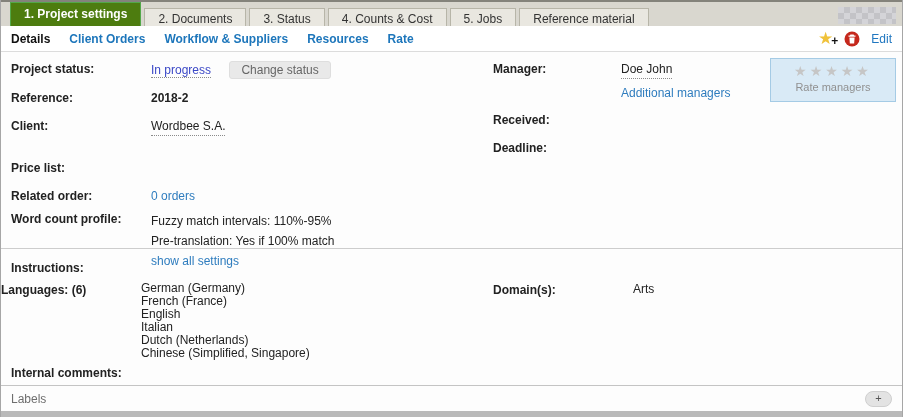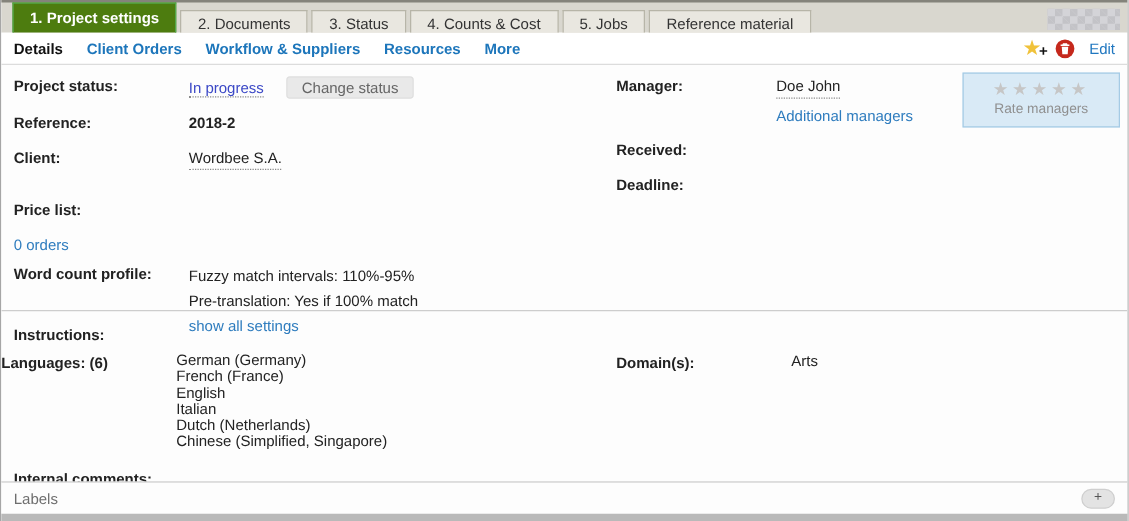--- a/index.html
+++ b/index.html
@@ -81,21 +81,21 @@
   .stars { color:#c6c6c6; font-size:14px; letter-spacing:3px; line-height:16px; }
   .rate-label { color:#909090; font-size:11px; margin-top:2px; }
 
   .bottom-section { border-top:1px solid #cdcdcd; padding-top:12px; }
   .bottom-section .head-row { margin-bottom:7px; padding-left:10px; font-weight:bold; }
   .two-col { display:flex; }
   .b-left { flex:0 0 482px; }
   .b-right { flex:1 1 auto; padding-left:10px; }
   .tight div { line-height:13px; }
   .mid div { line-height:14px; }
-  .internal-row { margin-top:16px; padding-left:10px; font-weight:bold; }
+  .internal-row { margin-top:6px; padding-left:10px; font-weight:bold; }
 
   
   .labelsbar {
     height:26px; flex:0 0 26px; border-top:1px solid #c4c4c4;
     background:#fdfdfd; display:flex; align-items:center; padding:0 10px;
     color:#6e6e6e;
   }
   .plus-btn {
     margin-left:auto; background:#e3e3e3; border:1px solid #cfcfcf; border-radius:9px;
     min-width:27px; height:16px; line-height:13px; font-size:11px; color:#555;
@@ -116,21 +116,21 @@
     <div class="tab">5. Jobs</div>
     <div class="tab">Reference material</div>
     <div class="blur-patch"></div>
   </div>
 
   <div class="navbar">
     <span class="nav-item current">Details</span>
     <span class="nav-item">Client Orders</span>
     <span class="nav-item">Workflow &amp; Suppliers</span>
     <span class="nav-item">Resources</span>
-    <span class="nav-item">More</span>
+    <span class="nav-item">Rate</span>
     <span class="nav-right">
       <span class="fav-star">★<span class="fav-plus">+</span></span>
       <span class="trash-wrap">
         <svg width="16" height="16" viewBox="0 0 16 16">
           <circle cx="8" cy="8" r="7.5" fill="#c5281c"></circle>
           <path fill="#fff" d="M6.4 3.6h3.2l.5 1h1.4v1.1H4.5V4.6h1.4zM5.4 6.4h5.2l-.45 6H5.85z"></path>
         </svg>
       </span>
       <a class="edit-link">Edit</a>
     </span>
@@ -158,20 +158,21 @@
         </div>
         <div class="row gap">
           <span class="lbl">Client:</span>
           <span class="val dotted">Wordbee S.A.</span>
         </div>
         <div class="row">
           <span class="lbl">Price list:</span>
           <span class="val"></span>
         </div>
         <div class="row" style="margin-bottom:6px">
+          <span class="lbl">Related order:</span>
           <span class="val link">0 orders</span>
         </div>
         <div class="row">
           <span class="lbl">Word count profile:</span>
           <span class="val wcp-lines">
             <div>Fuzzy match intervals: 110%-95%</div>
             <div>Pre-translation: Yes if 100% match</div>
             <div class="link">show all settings</div>
           </span>
         </div>

